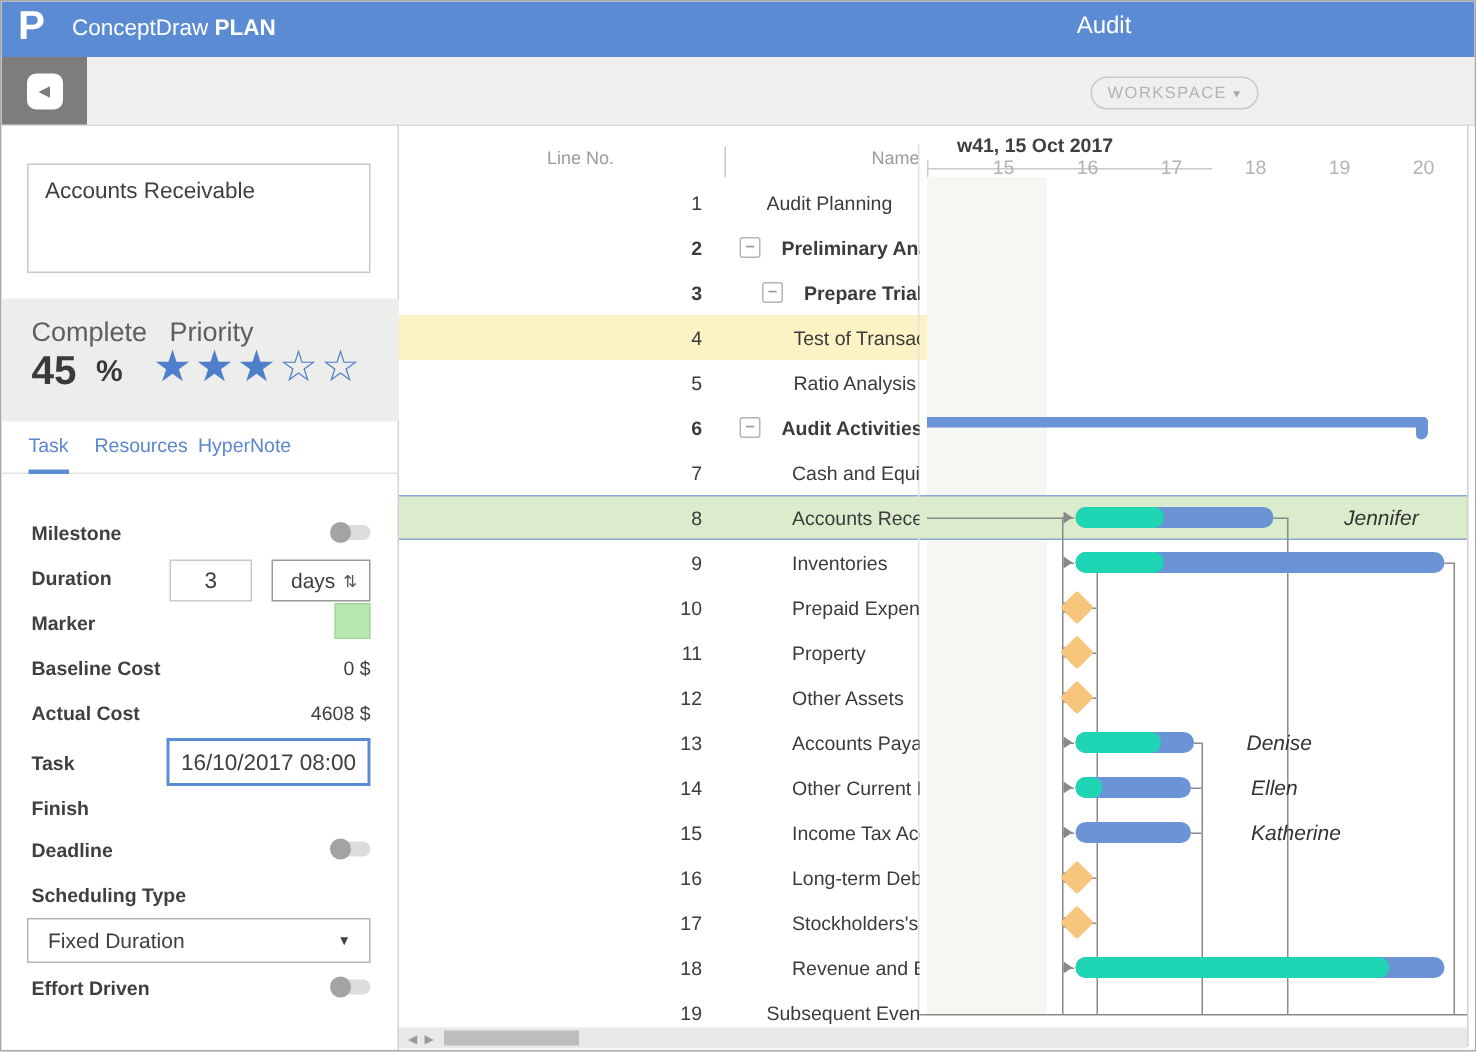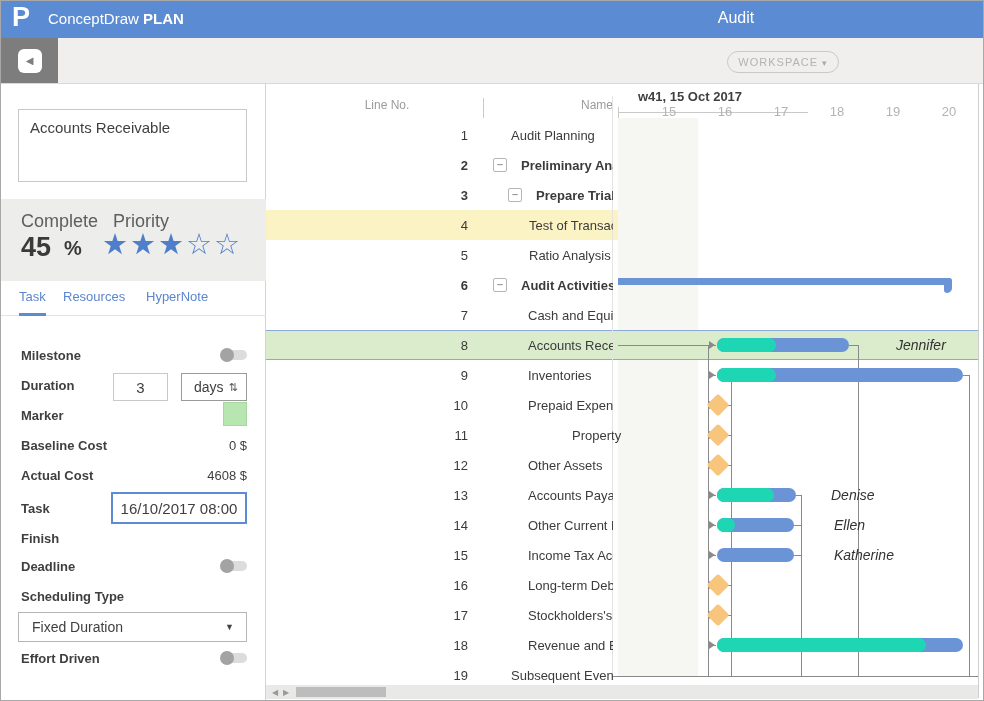--- a/index.html
+++ b/index.html
@@ -100,21 +100,21 @@
       <div class="slabel" style="left:20px">Complete</div>
       <div class="slabel" style="left:112px">Priority</div>
       <div class="bigval">45</div>
       <div class="pct">%</div>
       <div class="stars"><span class="star">★</span><span class="star">★</span><span class="star">★</span><span class="star">☆</span><span class="star">☆</span></div>
     </div>
 
     <div class="tabs">
       <div class="tab active" style="left:18px">Task</div>
       <div class="tab" style="left:62px">Resources</div>
-      <div class="tab" style="left:145px">HyperNote</div>
+      <div class="tab" style="left:131px">HyperNote</div>
     </div>
 
     <div class="flabel" style="top:264px">Milestone</div>
     <div class="toggle" style="top:266px"></div>
 
     <div class="flabel" style="top:294px">Duration</div>
     <div class="inputbox" style="left:112px;top:289px;width:55px;height:28px">3</div>
     <div class="selbox" style="left:180px;top:289px;width:66px;height:28px;padding-left:12px">
       <span>days</span>
       <span style="position:absolute;right:8px;font-size:11px;color:#555">⇅</span>
@@ -204,21 +204,21 @@
       <div class="grid-row" style="top: 276px;">
         <div class="rnum">9</div>
         <div class="rname" style="left: 262px; width: 85px;">Inventories</div>
       </div>
       <div class="grid-row" style="top: 306px;">
         <div class="rnum">10</div>
         <div class="rname" style="left: 262px; width: 85px;">Prepaid Expenses</div>
       </div>
       <div class="grid-row" style="top: 336px;">
         <div class="rnum">11</div>
-        <div class="rname" style="left: 262px; width: 85px; margin-left: 44px;">Property</div>
+        <div class="rname" style="left: 262px; width: 85px;">Property</div>
       </div>
       <div class="grid-row" style="top: 366px;">
         <div class="rnum">12</div>
         <div class="rname" style="left: 262px; width: 85px;">Other Assets</div>
       </div>
       <div class="grid-row" style="top: 396px;">
         <div class="rnum">13</div>
         <div class="rname" style="left: 262px; width: 85px;">Accounts Payable</div>
       </div>
       <div class="grid-row" style="top: 426px;">

